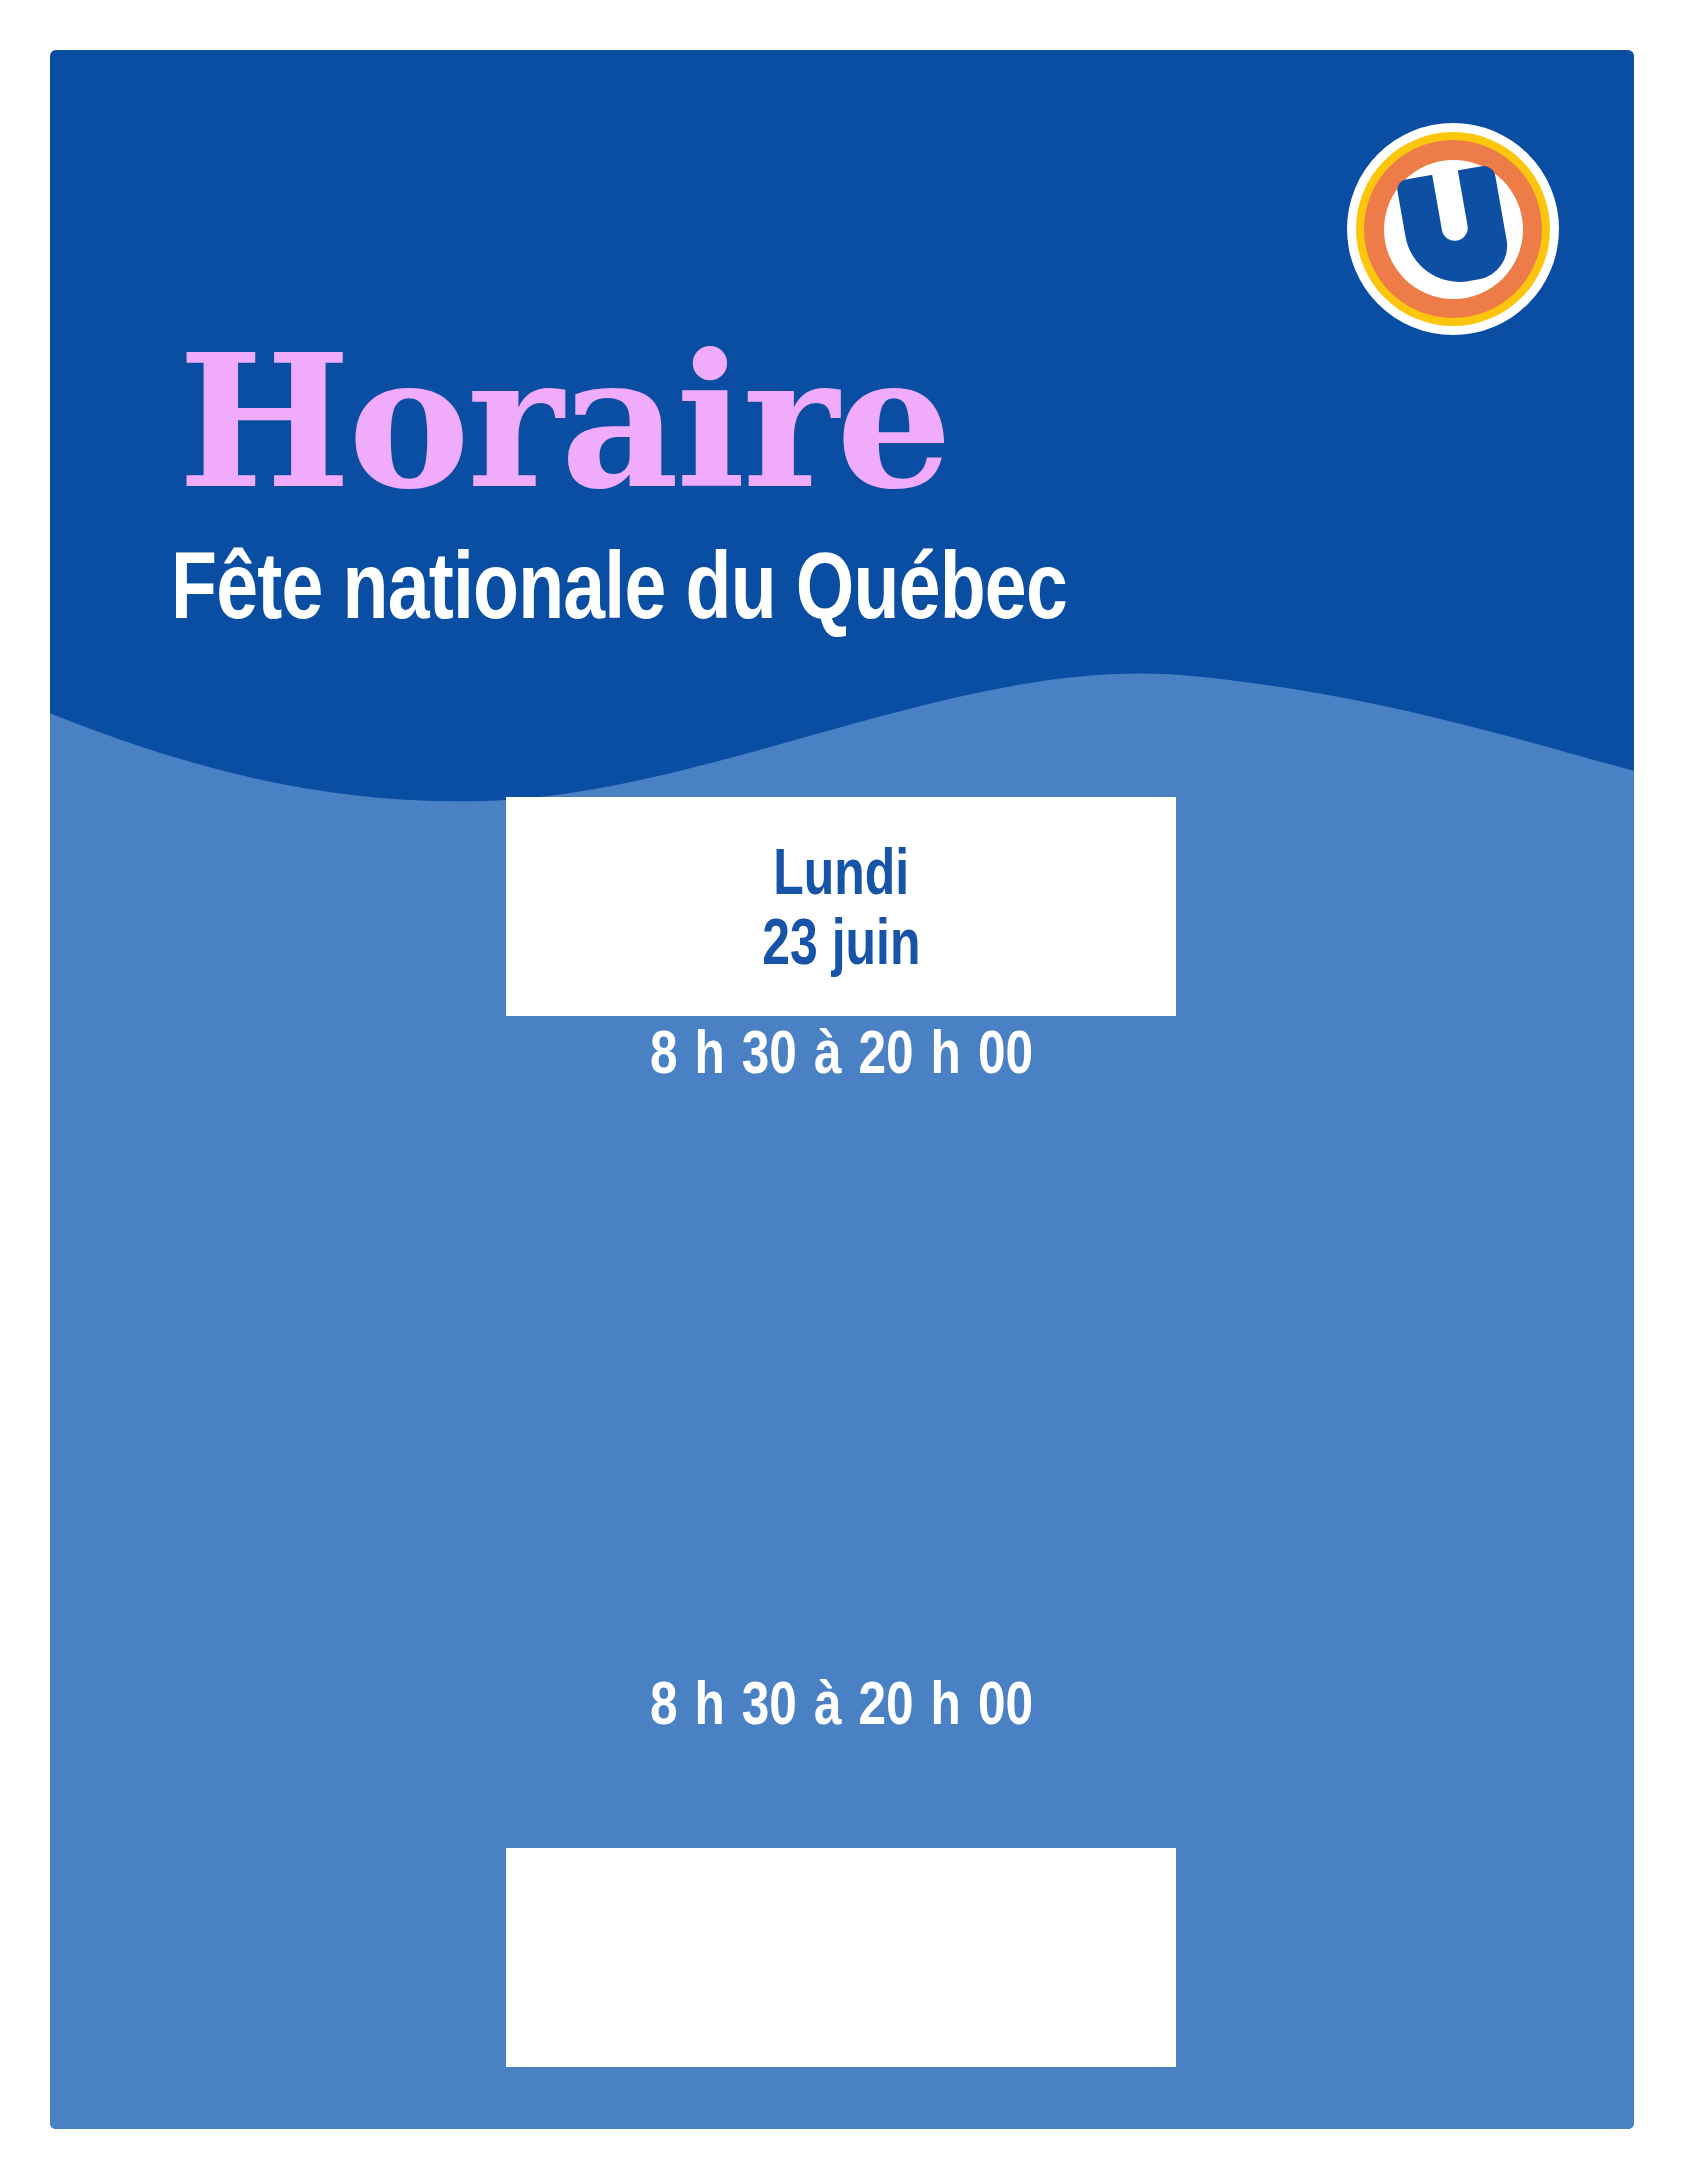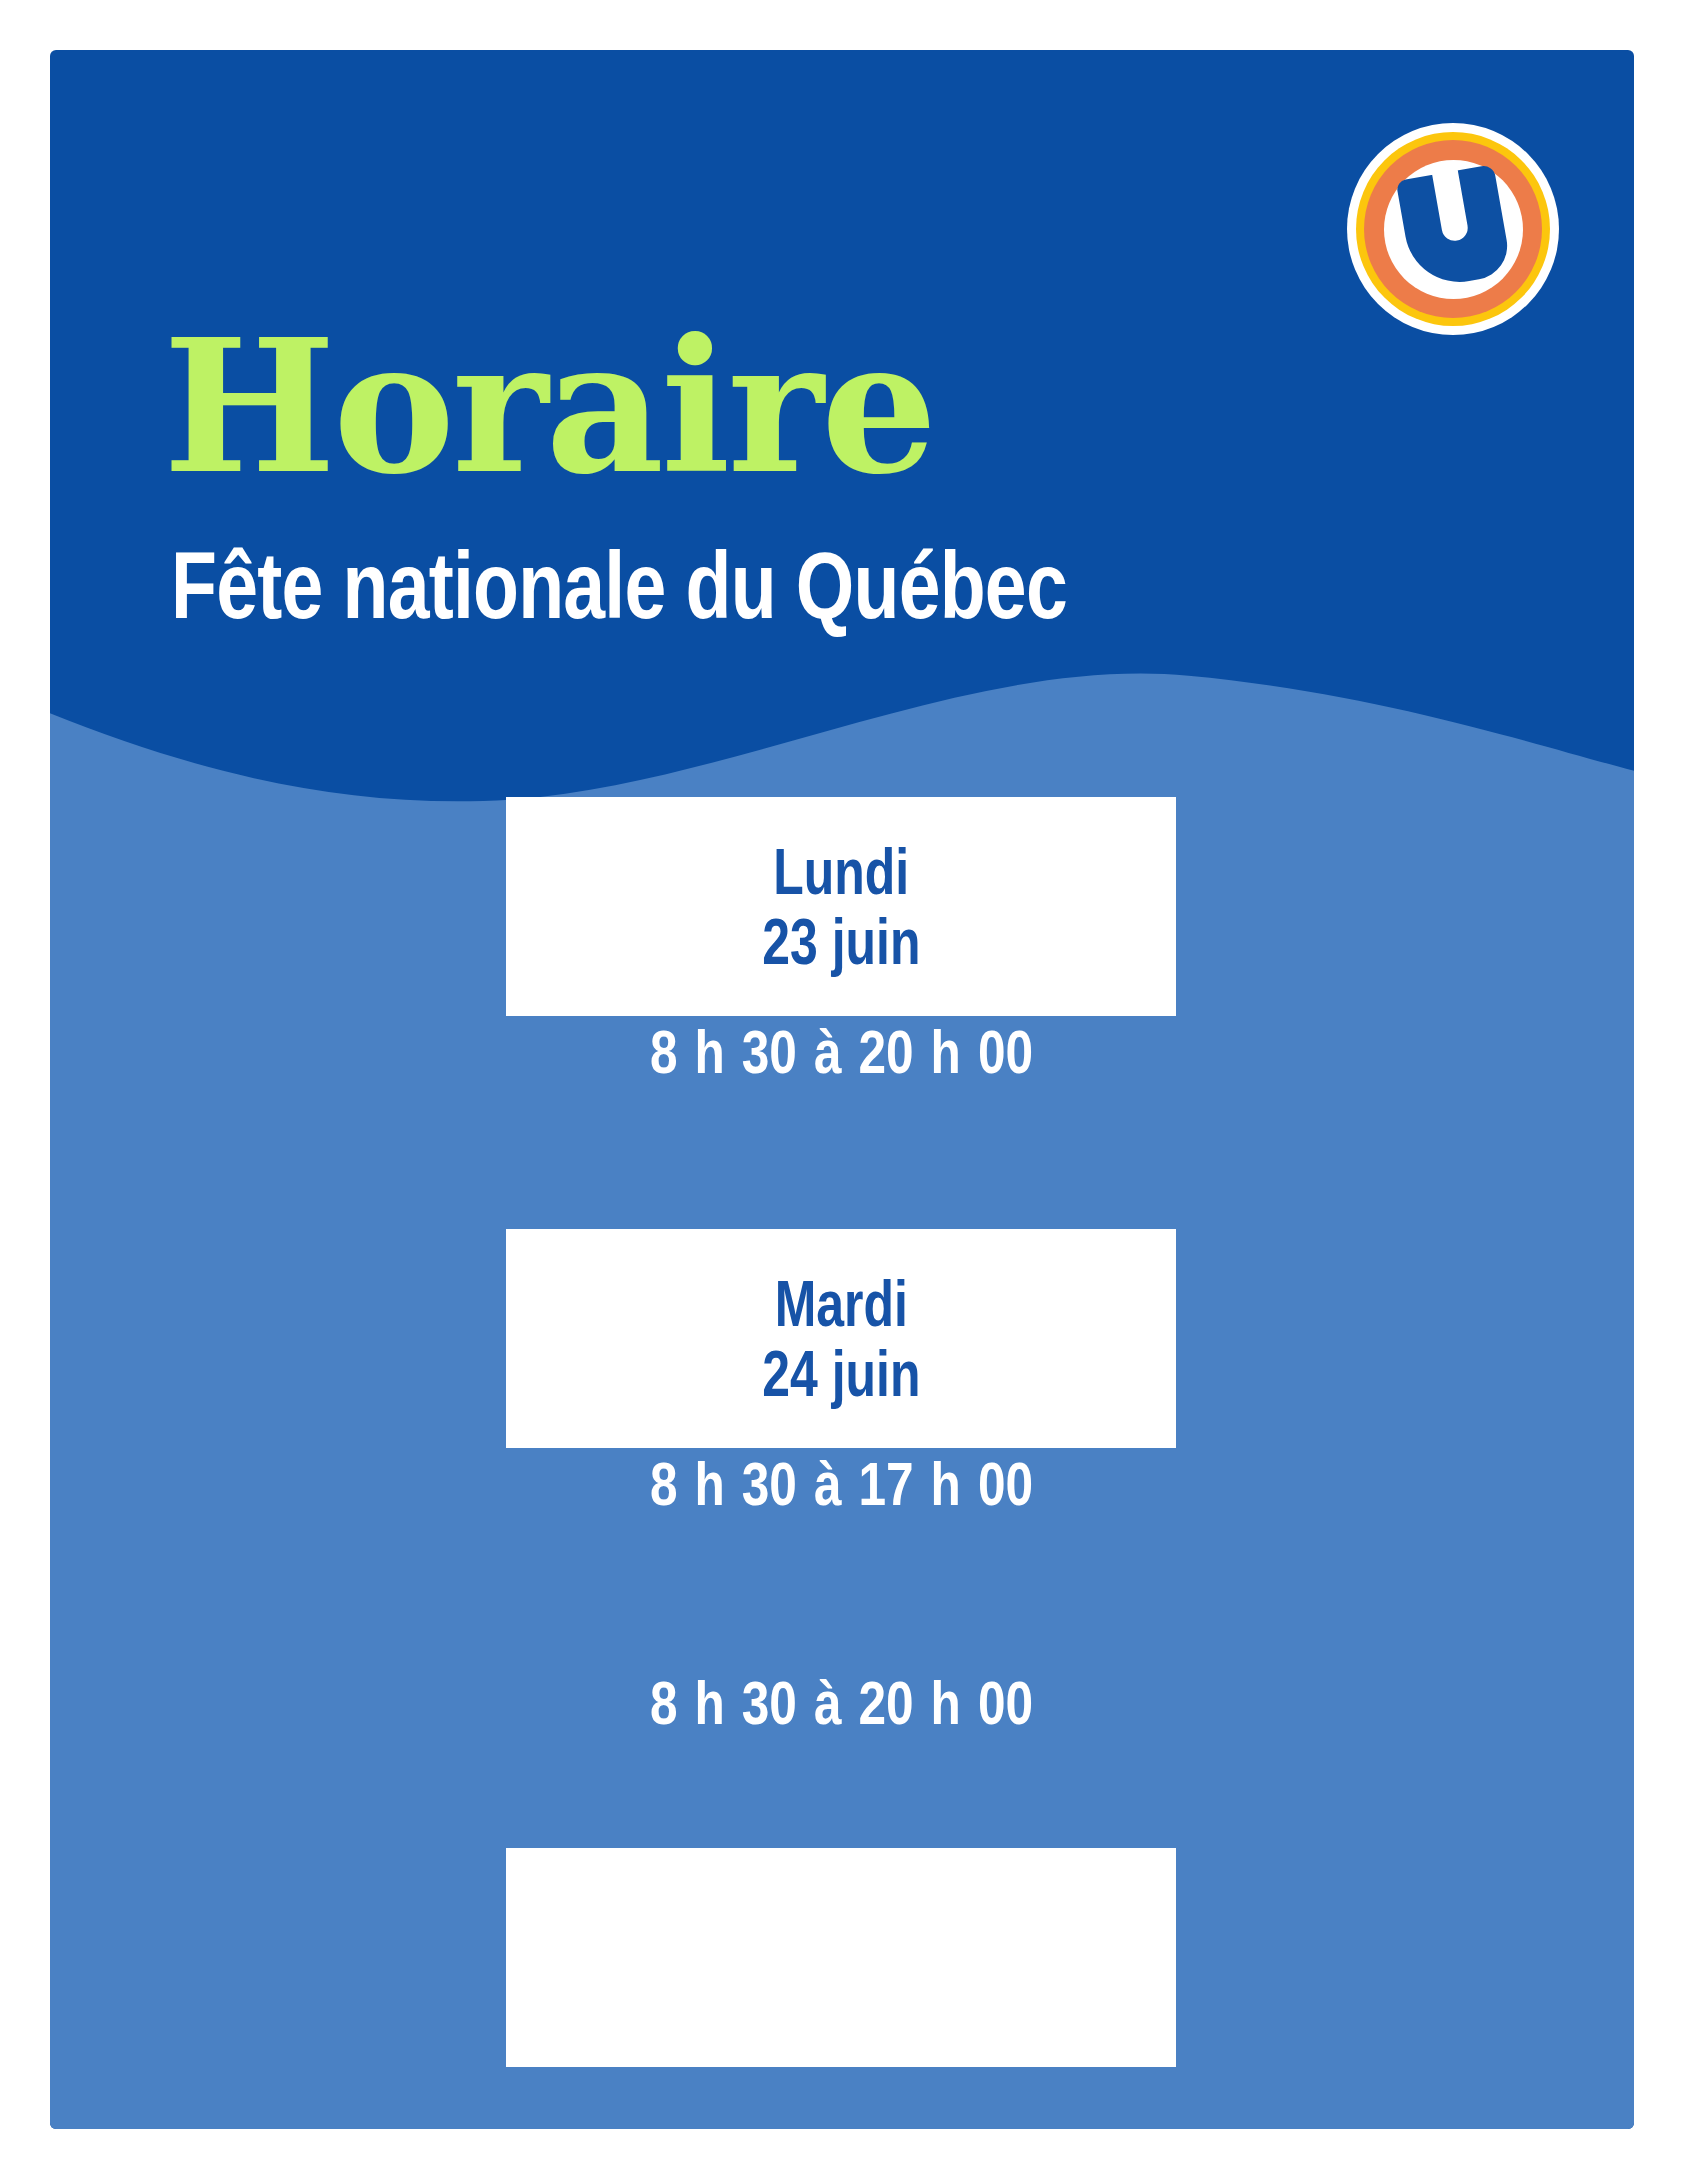--- a/index.html
+++ b/index.html
@@ -76,22 +76,22 @@
     left: 37px; top: -2px;
     width: 26px; height: 71px;
     background: #ffffff;
     border-radius: 0 0 13px 13px;
   }
   
   .title {
     position: absolute;
     left: 113px;
     top: 265px;
-    margin: 0;
-    color: #bef264;
+    margin: 15px;
+    color: #f0abfc;
     font-family: "DejaVu Serif", serif;
     font-weight: 700;
     font-size: 183px;
     line-height: 1;
     letter-spacing: -3px;
     white-space: nowrap;
   }
   .subtitle {
     position: absolute;
     left: 121px;
@@ -184,29 +184,20 @@
     <div class="card card-0">
       <div class="card-head">
         <div class="day">Lundi</div>
         <div class="date">23 juin</div>
       </div>
       <div class="band">
         <div class="hours">8 h 30 à 20 h 00</div>
       </div>
     </div>
 
-    <div class="card card-1">
-      <div class="card-head">
-        <div class="day">Mardi</div>
-        <div class="date">24 juin</div>
-      </div>
-      <div class="band">
-        <div class="hours">8 h 30 à 17 h 00</div>
-      </div>
-    </div>
 
     <div class="card card-2">
       <div class="band">
         <div class="hours">8 h 30 à 20 h 00</div>
       </div>
     </div>
 
   </div>
 </div>
 

